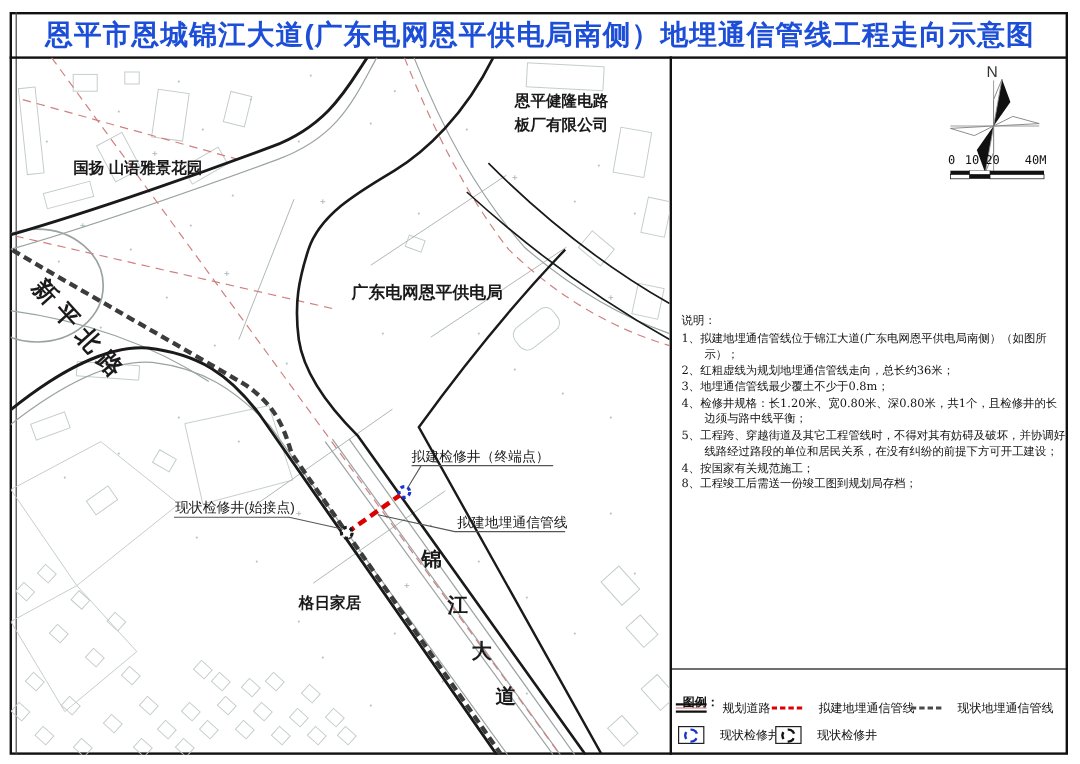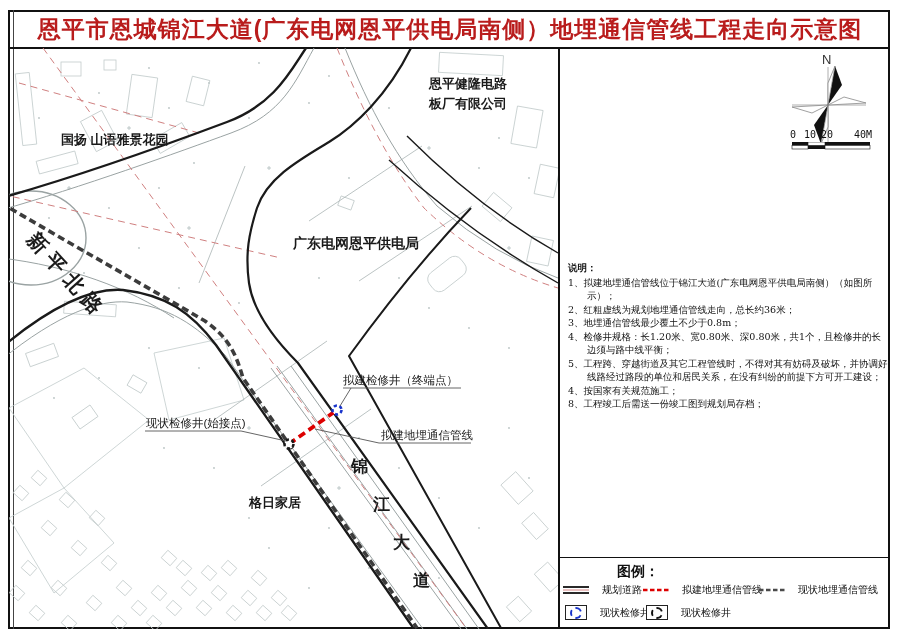--- a/index.html
+++ b/index.html
@@ -1,35 +1,35 @@
 <!DOCTYPE html>
 <html><head>
 <meta charset="utf-8">
 <style>
   html,body{margin:0;padding:0;background:#888;}
   .page{position:relative;width:900px;height:637px;background:#ffffff;overflow:hidden;
         font-family:"Liberation Sans","DejaVu Sans",sans-serif;color:#111;}
   .frame{position:absolute;left:8px;top:10px;width:882px;height:619px;border:2px solid #111;box-sizing:border-box;pointer-events:none;}
   .innerline-left{position:absolute;left:13px;top:10px;width:1px;height:619px;background:#444;}
   .title{position:absolute;left:10px;top:14px;width:880px;text-align:center;
-         font-size:23px;font-weight:bold;letter-spacing:1px;color:#b91c1c;}
+         font-size:23px;font-weight:bold;letter-spacing:1px;color:#1d4ed8;}
   .title-sep{position:absolute;left:8px;top:47px;width:882px;height:2px;background:#111;}
   .vdivider{position:absolute;left:558px;top:47px;width:2px;height:582px;background:#111;}
   svg.map{position:absolute;left:9px;top:48px;}
   .panel{position:absolute;left:560px;top:47px;width:330px;height:582px;}
   .compass-wrap{position:absolute;left:222px;top:4px;width:106px;height:112px;}
   .scalebar{position:absolute;left:230px;top:82px;width:96px;height:24px;font-size:10px;font-family:"DejaVu Sans Mono",monospace;}
   .scalebar .tick{position:absolute;top:0;}
   .notes{position:absolute;left:8px;top:214px;width:320px;font-family:"DejaVu Serif","Liberation Serif",serif;
          font-size:9.5px;line-height:13.5px;color:#111;}
-  .notes .heading{font-weight:bold;margin-bottom:1px;}
+  .notes .heading{font-weight:normal;margin-bottom:1px;}
   .notes .item{padding-left:19px;text-indent:-19px;}
   .legend-sep{position:absolute;left:0px;top:510px;width:330px;height:1px;background:#111;}
   .legend{position:absolute;left:0;top:514px;width:330px;font-size:10px;}
-  .legend .heading{position:absolute;left:9px;top:2px;font-weight:bold;font-size:14px;margin-left:48px;}
+  .legend .heading{position:absolute;left:9px;top:17px;font-weight:bold;font-size:10px;}
   .lg-item{position:absolute;display:flex;align-items:center;gap:13px;}
   .lg-label{white-space:nowrap;}
   .wellbox{width:20px;height:13px;border:1px solid #222;display:flex;align-items:center;justify-content:center;background:#fff;}
   .wellglyph{width:8px;height:8px;border-radius:50%;}
   .wellglyph.blue{border:2px dashed #1a35cc;}
   .wellglyph.black{border:2px dashed #111;}
 </style>
 </head>
 <body>
 

